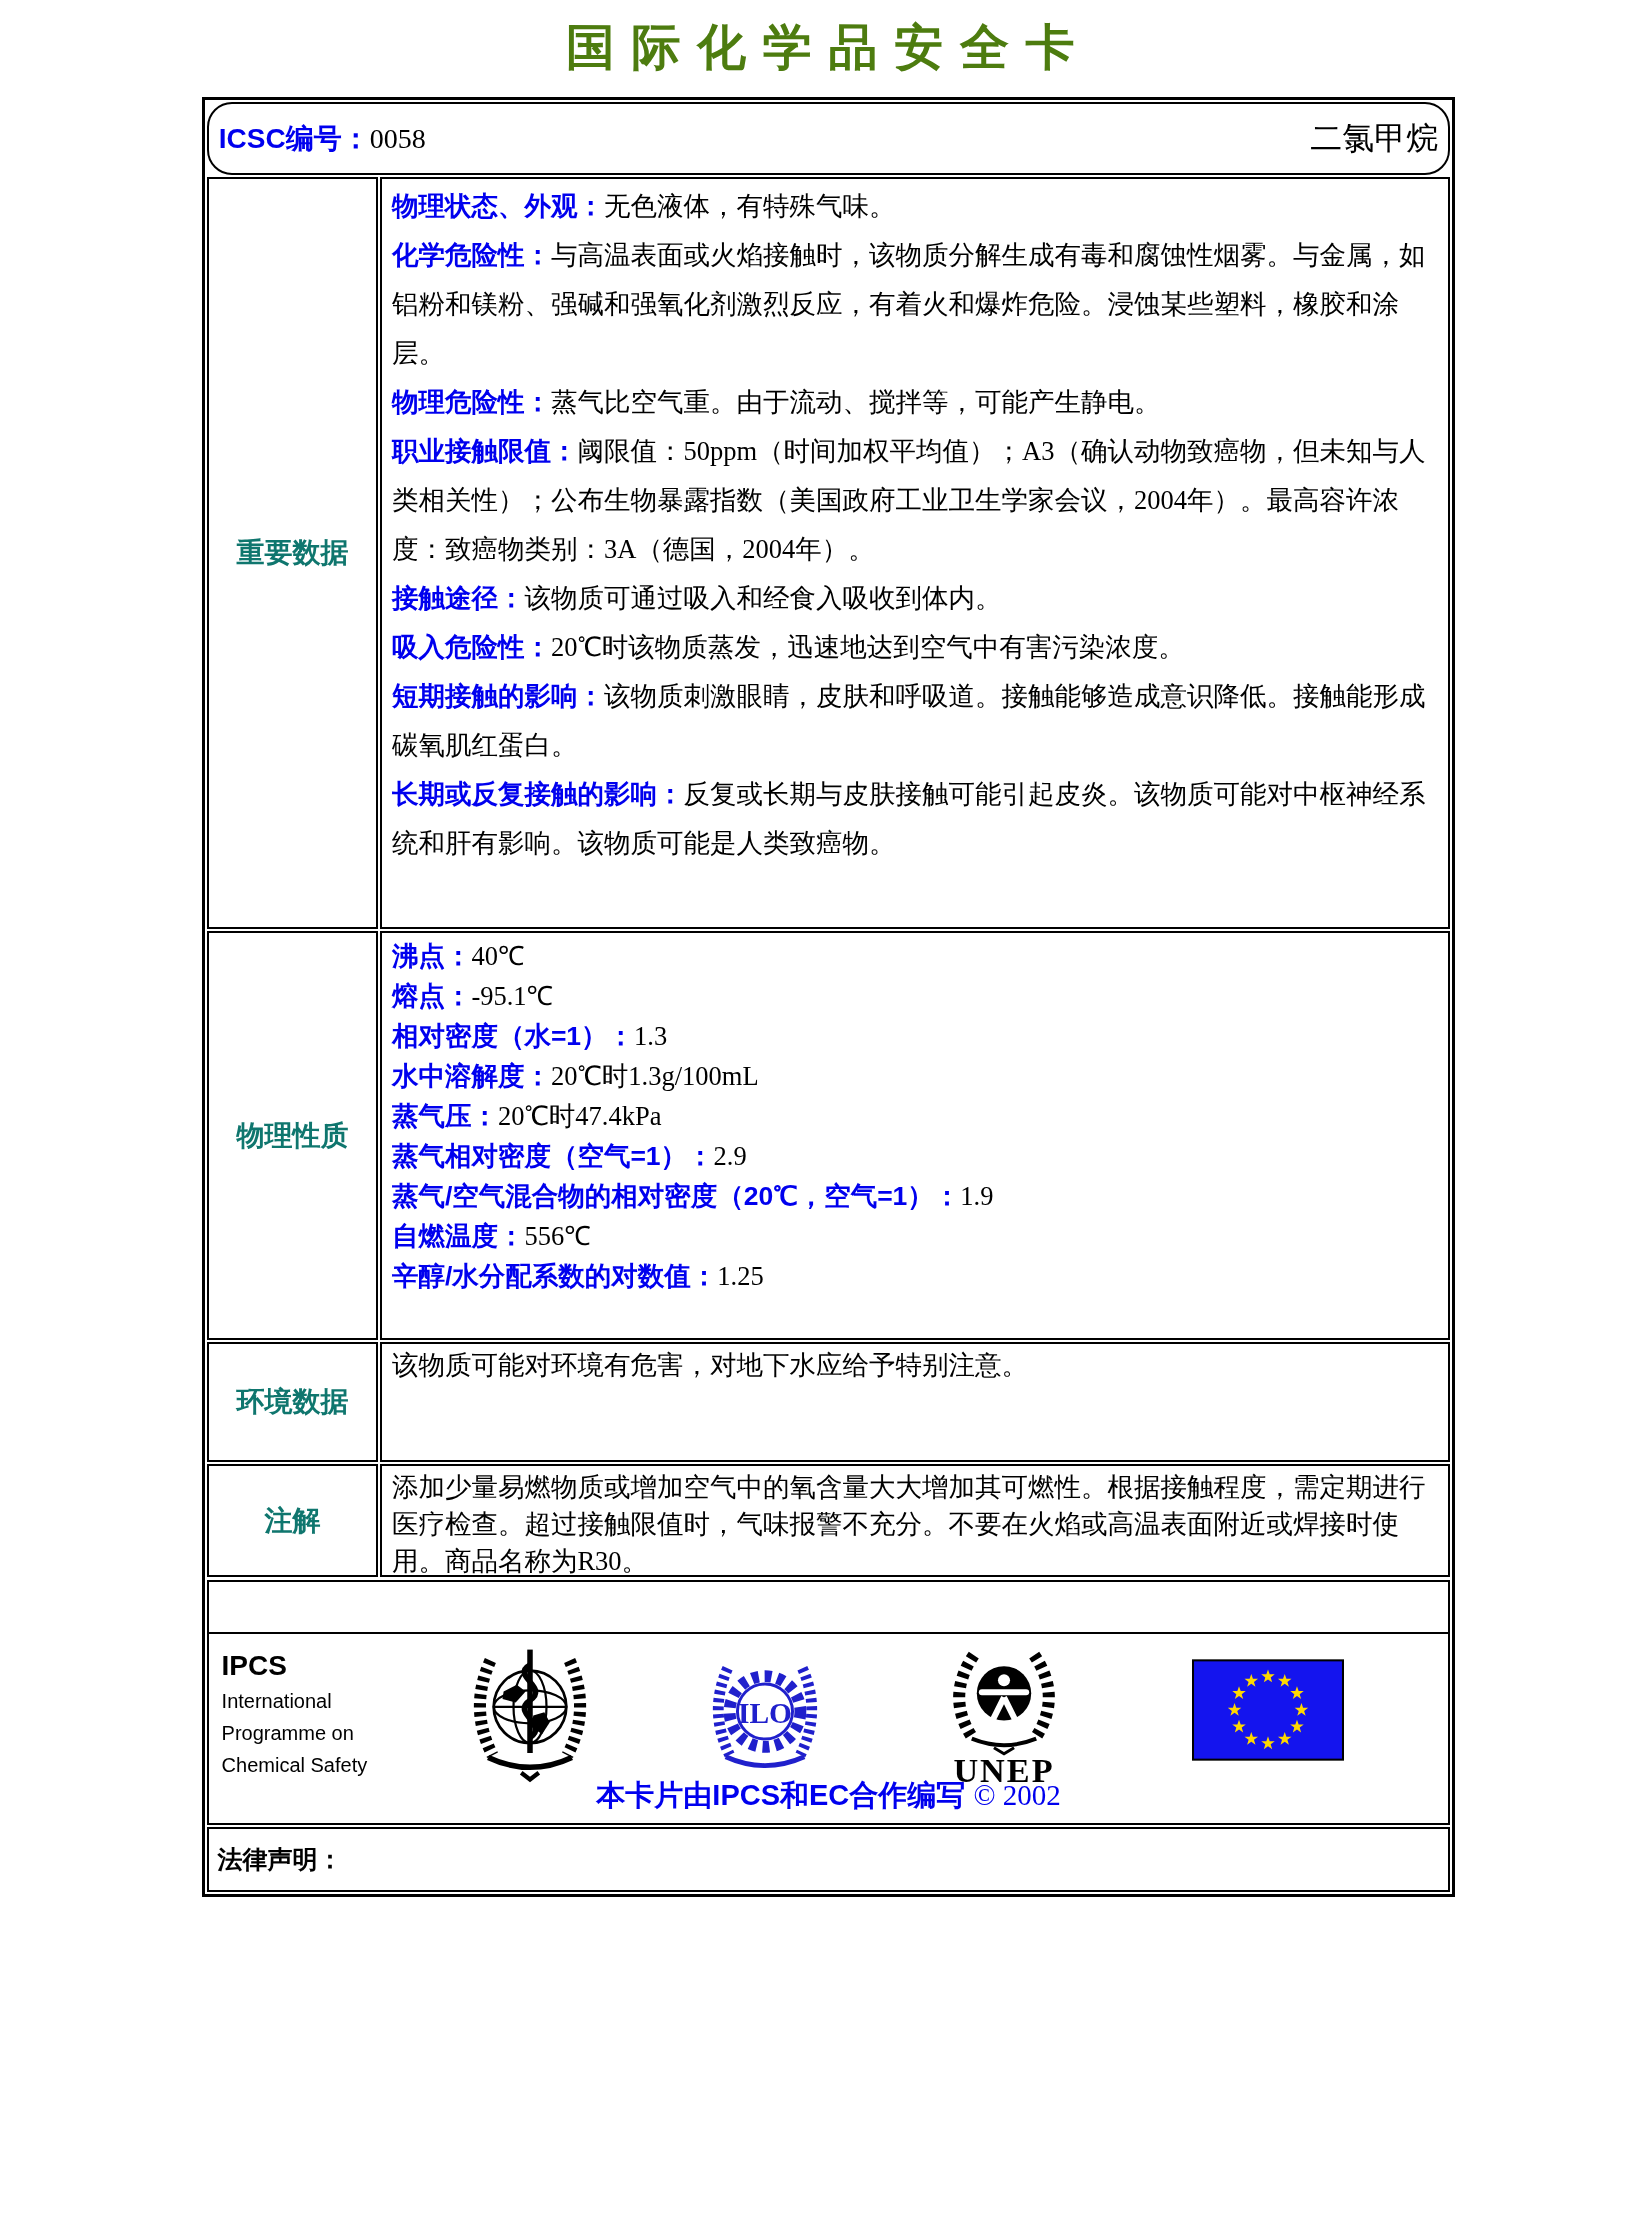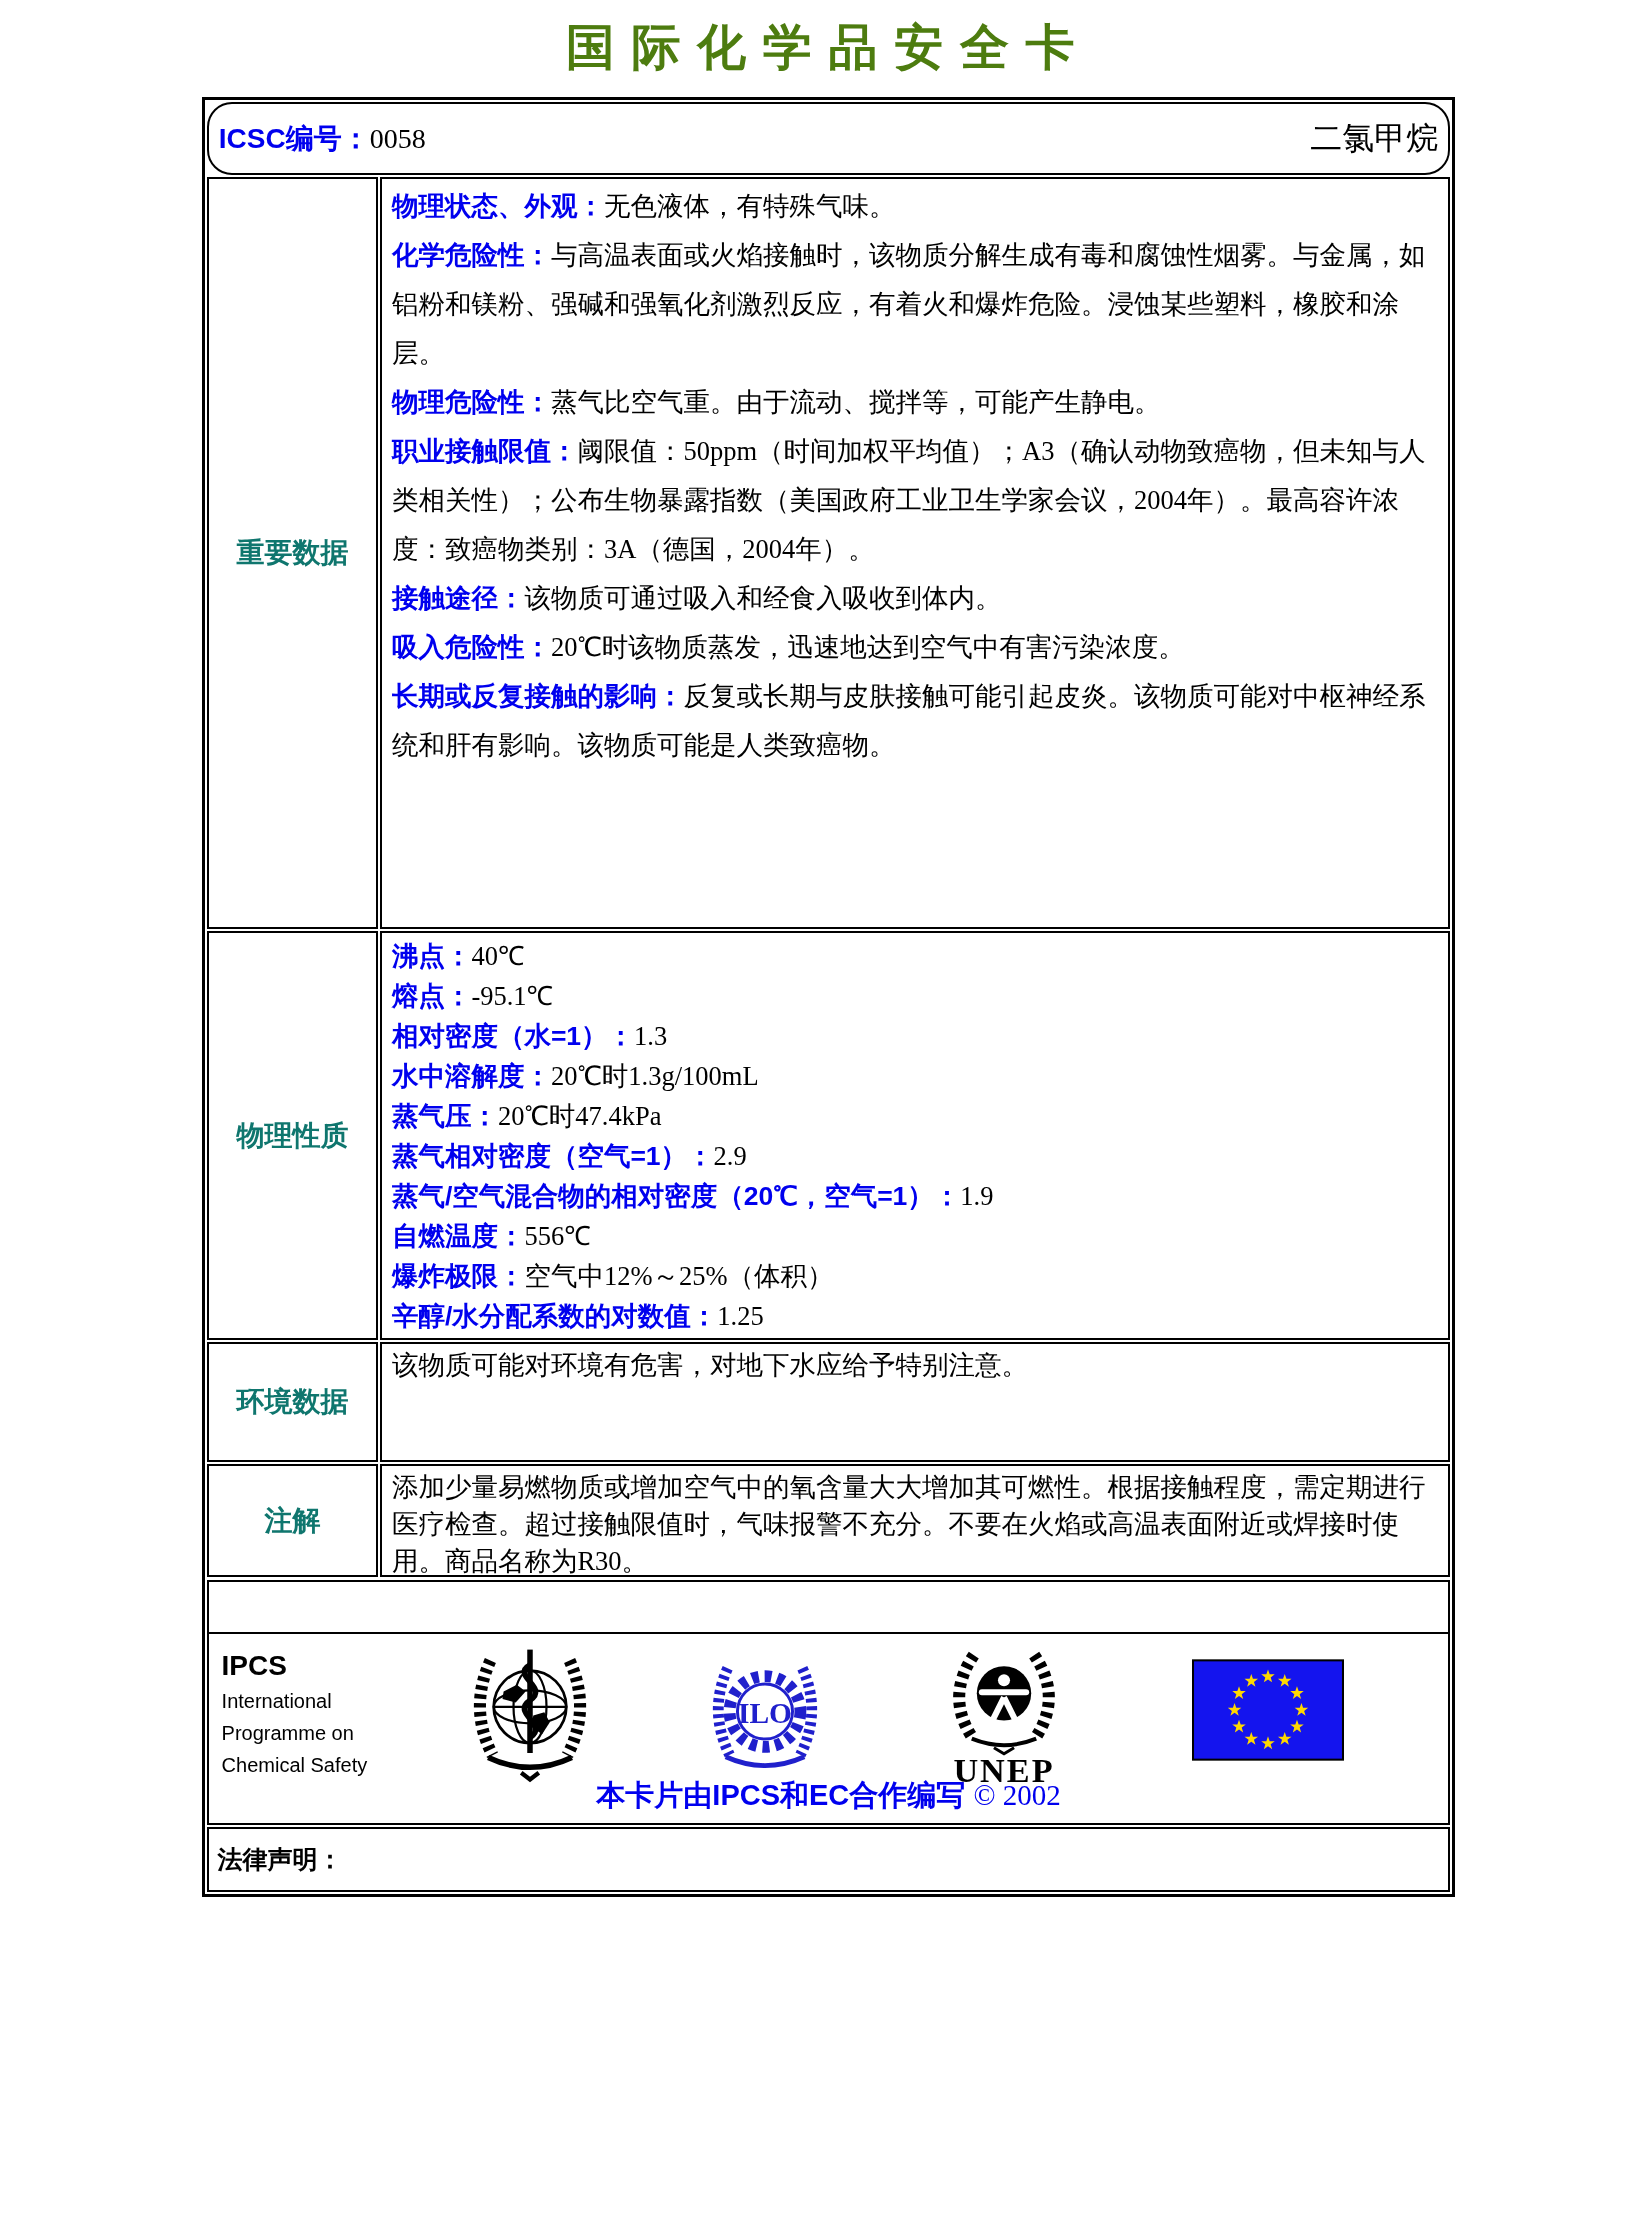--- a/index.html
+++ b/index.html
@@ -83,36 +83,36 @@
 
   <div class="row row-imp">
     <div class="cell label-cell">重要数据</div>
     <div class="cell content-cell imp">
       <p><span class="blue">物理状态、外观：</span><span class="serif">无色液体，有特殊气味。</span></p>
       <p><span class="blue">化学危险性：</span><span class="serif">与高温表面或火焰接触时，该物质分解生成有毒和腐蚀性烟雾。与金属，如铝粉和镁粉、强碱和强氧化剂激烈反应，有着火和爆炸危险。浸蚀某些塑料，橡胶和涂层。</span></p>
       <p><span class="blue">物理危险性：</span><span class="serif">蒸气比空气重。由于流动、搅拌等，可能产生静电。</span></p>
       <p><span class="blue">职业接触限值：</span><span class="serif">阈限值：50ppm（时间加权平均值）；A3（确认动物致癌物，但未知与人类相关性）；公布生物暴露指数（美国政府工业卫生学家会议，2004年）。最高容许浓度：致癌物类别：3A（德国，2004年）。</span></p>
       <p><span class="blue">接触途径：</span><span class="serif">该物质可通过吸入和经食入吸收到体内。</span></p>
       <p><span class="blue">吸入危险性：</span><span class="serif">20℃时该物质蒸发，迅速地达到空气中有害污染浓度。</span></p>
+      <p><span class="blue">短期接触的影响：</span><span class="serif">该物质刺激眼睛，皮肤和呼吸道。接触能够造成意识降低。接触能形成碳氧肌红蛋白。</span></p>
       <p><span class="blue">长期或反复接触的影响：</span><span class="serif">反复或长期与皮肤接触可能引起皮炎。该物质可能对中枢神经系统和肝有影响。该物质可能是人类致癌物。</span></p>
     </div>
   </div>
 
   <div class="row row-phys">
     <div class="cell label-cell">物理性质</div>
     <div class="cell content-cell phys">
       <p><span class="blue">沸点：</span><span class="serif">40℃</span></p>
       <p><span class="blue">熔点：</span><span class="serif">-95.1℃</span></p>
       <p><span class="blue">相对密度（水=1）：</span><span class="serif">1.3</span></p>
       <p><span class="blue">水中溶解度：</span><span class="serif">20℃时1.3g/100mL</span></p>
       <p><span class="blue">蒸气压：</span><span class="serif">20℃时47.4kPa</span></p>
       <p><span class="blue">蒸气相对密度（空气=1）：</span><span class="serif">2.9</span></p>
       <p><span class="blue">蒸气/空气混合物的相对密度（20℃，空气=1）：</span><span class="serif">1.9</span></p>
       <p><span class="blue">自燃温度：</span><span class="serif">556℃</span></p>
-      <p><span class="blue">爆炸极限：</span><span class="serif">空气中12%～25%（体积）</span></p>
       <p><span class="blue">辛醇/水分配系数的对数值：</span><span class="serif">1.25</span></p>
     </div>
   </div>
 
   <div class="row row-env">
     <div class="cell label-cell">环境数据</div>
     <div class="cell content-cell env">
       <p class="serif">该物质可能对环境有危害，对地下水应给予特别注意。</p>
     </div>
   </div>

